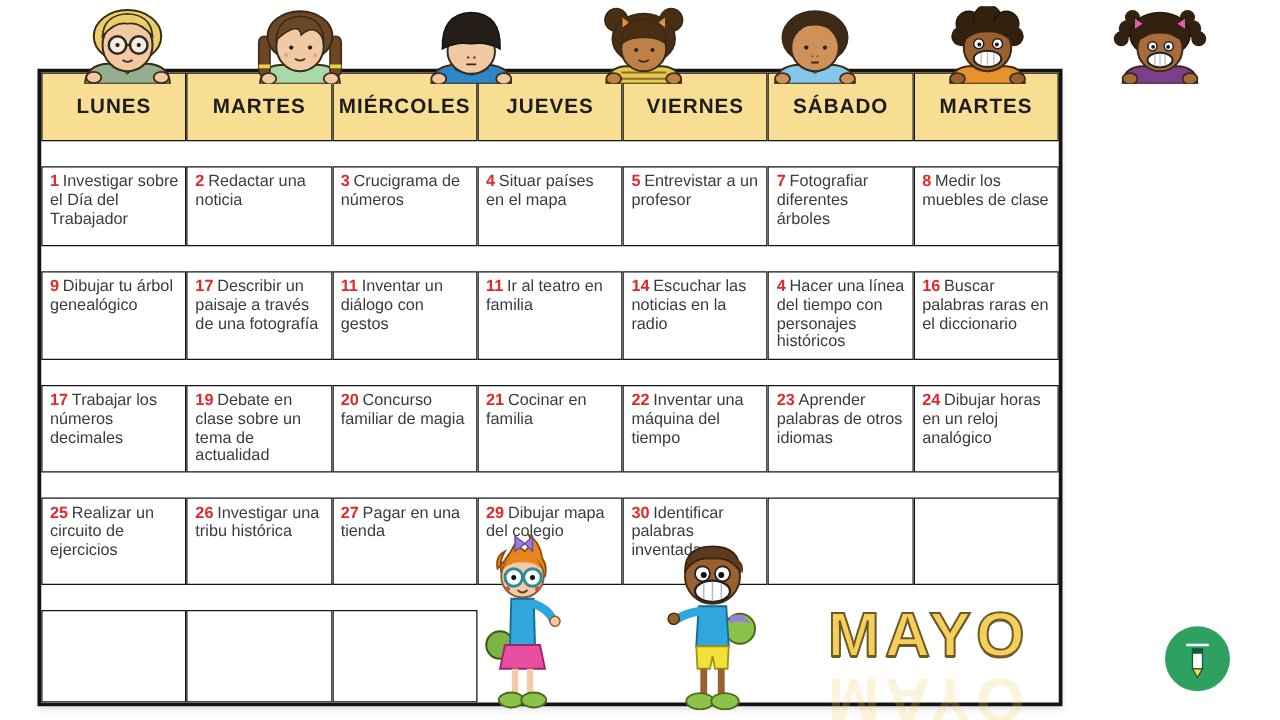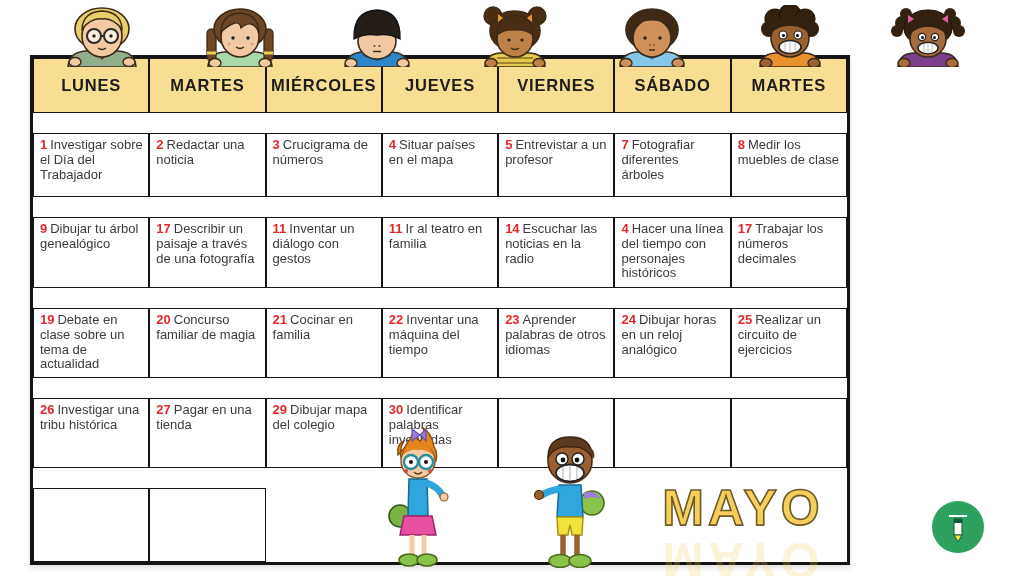--- a/index.html
+++ b/index.html
@@ -187,20 +187,21 @@
     <div class="cell"><span class="num">7</span><span>Fotografiar diferentes árboles</span></div>
 
     <div class="cell"><span class="num">8</span><span>Medir los muebles de clase</span></div>
     <div class="cell"><span class="num">9</span><span>Dibujar tu árbol genealógico</span></div>
     <div class="cell"><span class="num">17</span><span>Describir un paisaje a través de una fotografía</span></div>
     <div class="cell"><span class="num">11</span><span>Inventar un diálogo con gestos</span></div>
     <div class="cell"><span class="num">11</span><span>Ir al teatro en familia</span></div>
     <div class="cell"><span class="num">14</span><span>Escuchar las noticias en la radio</span></div>
 
     <div class="cell"><span class="num">4</span><span>Hacer una línea del tiempo con personajes históricos</span></div>
+    <div class="cell"><span class="num">16</span><span>Buscar palabras raras en el diccionario</span></div>
     <div class="cell"><span class="num">17</span><span>Trabajar los números decimales</span></div>
     <div class="cell"><span class="num">19</span><span>Debate en clase sobre un tema de actualidad</span></div>
     <div class="cell"><span class="num">20</span><span>Concurso familiar de magia</span></div>
     <div class="cell"><span class="num">21</span><span>Cocinar en familia</span></div>
 
     <div class="cell"><span class="num">22</span><span>Inventar una máquina del tiempo</span></div>
     <div class="cell"><span class="num">23</span><span>Aprender palabras de otros idiomas</span></div>
     <div class="cell"><span class="num">24</span><span>Dibujar horas en un reloj analógico</span></div>
     <div class="cell"><span class="num">25</span><span>Realizar un circuito de ejercicios</span></div>
     <div class="cell"><span class="num">26</span><span>Investigar una tribu histórica</span></div>

